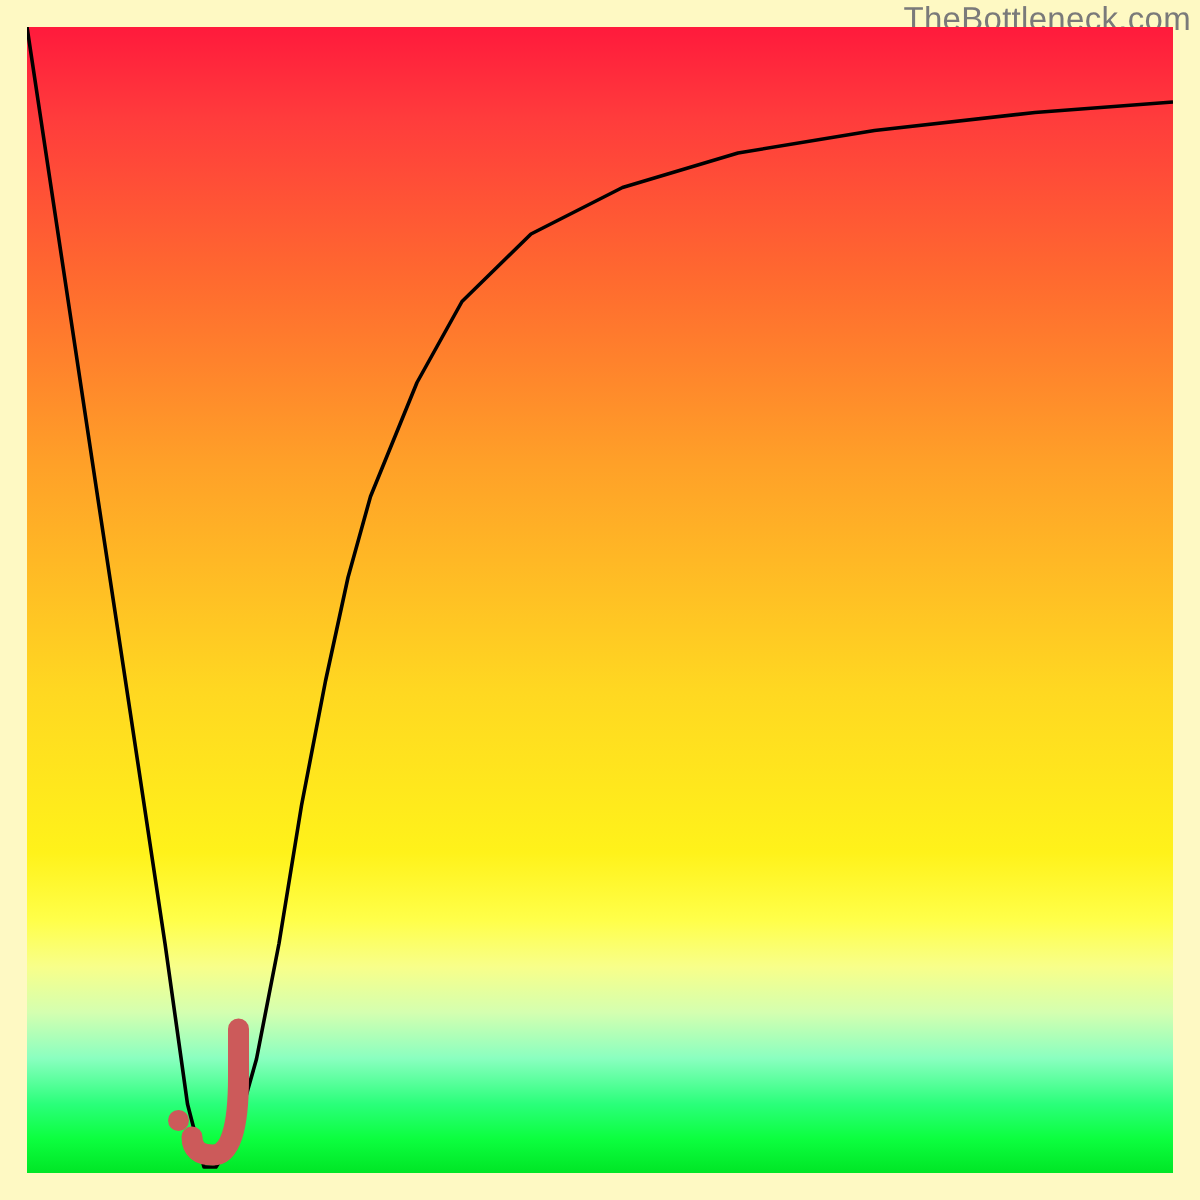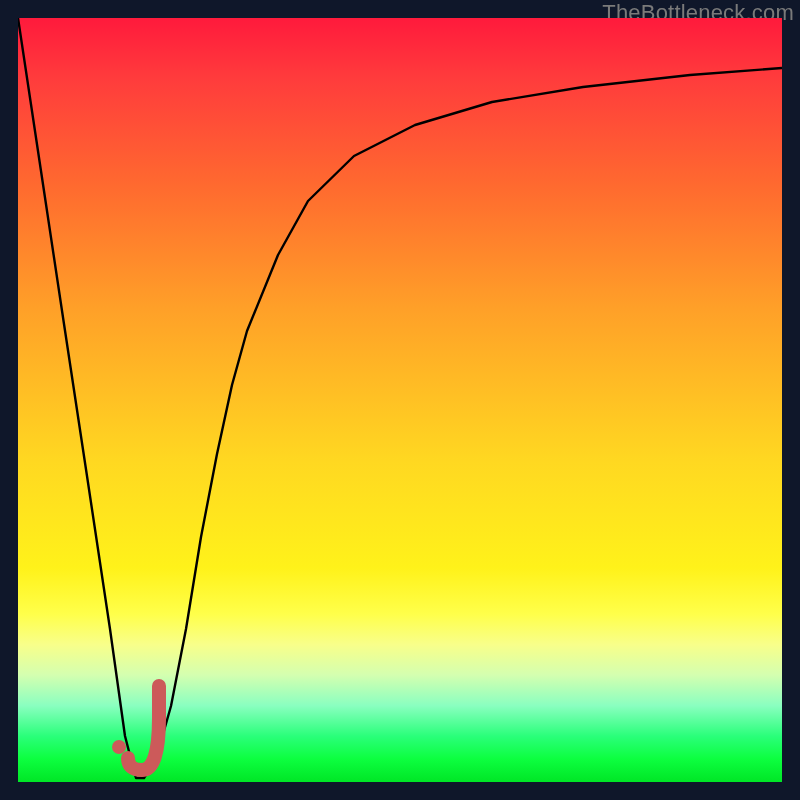--- a/index.html
+++ b/index.html
@@ -10,21 +10,21 @@
     background: #000;
     overflow: hidden;
     font-family: Arial, Helvetica, sans-serif;
   }
   .frame {
     position: absolute;
     top: 0;
     left: 0;
     width: 800px;
     height: 800px;
-    background: #0f172a;
+    background: #fef9c3;
   }
   .plot {
     position: absolute;
     top: 18px;
     left: 18px;
     width: 764px;
     height: 764px;
     background: linear-gradient(to bottom,
       #ff1a3c 0%,
       #ff3c3c 8%,

